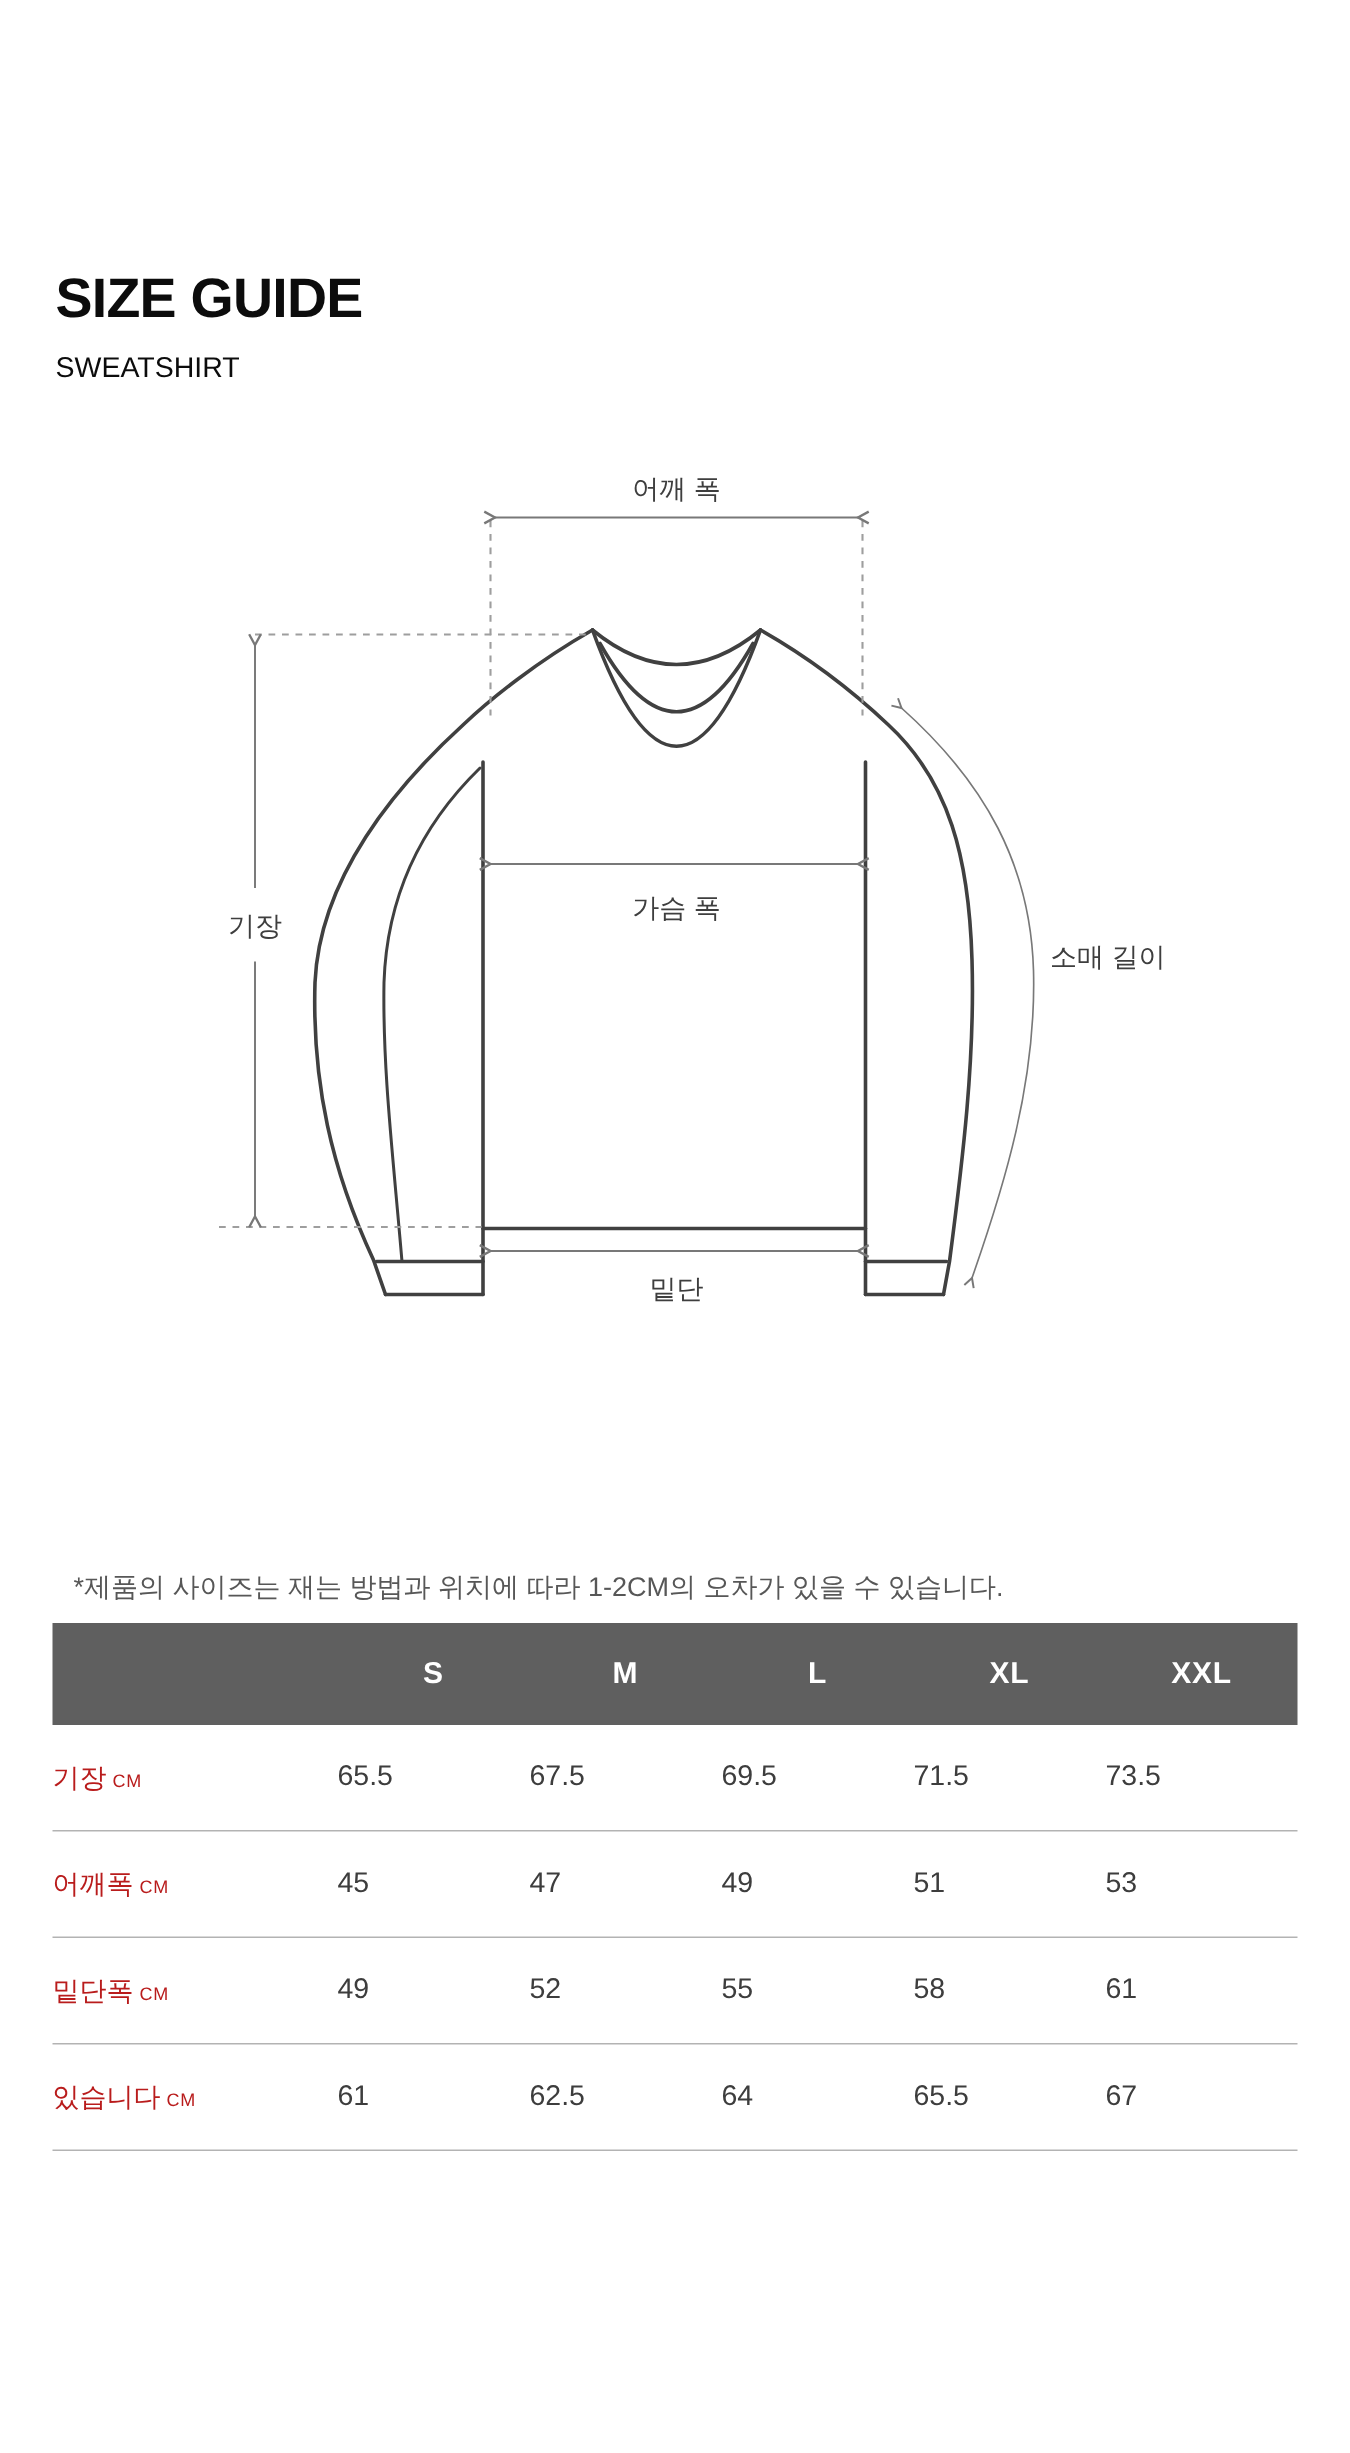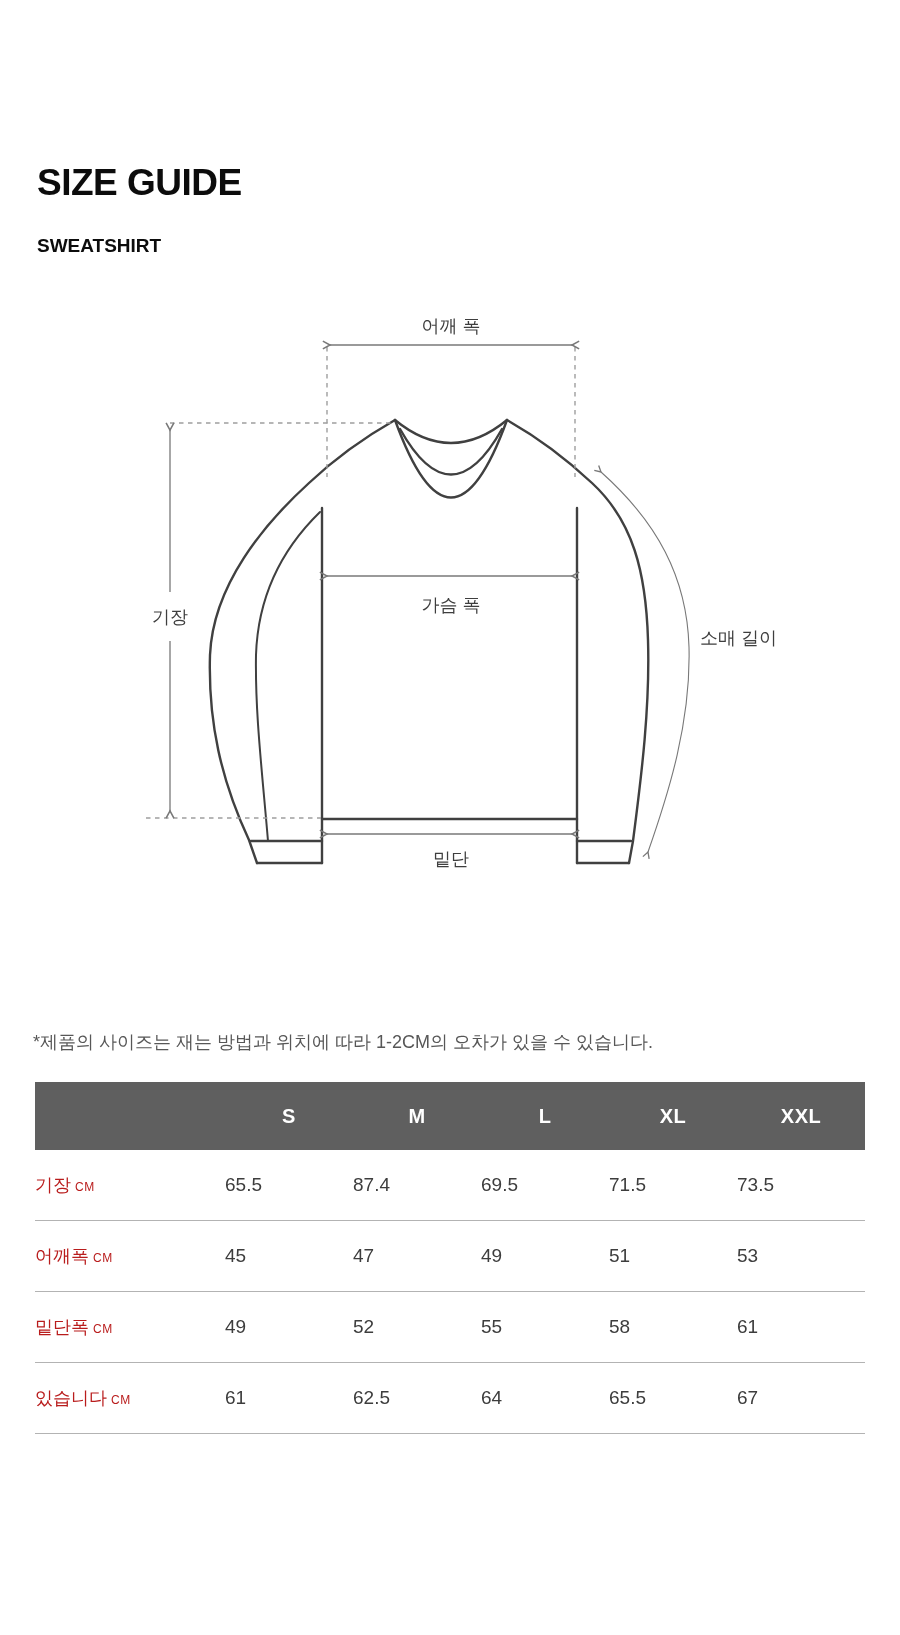--- a/index.html
+++ b/index.html
@@ -4,40 +4,40 @@
 <style>
   html,body{margin:0;padding:0;background:#ffffff;}
   .page{
     position:relative;
     width:900px;height:1635px;
     background:#ffffff;
     font-family:"Liberation Sans", sans-serif;
     overflow:hidden;
   }
   .title{
-    position:absolute;left:37px;top:164px;
+    position:absolute;left:37px;top:180px;
     font-size:37px;font-weight:800;color:#0c0c0c;
     letter-spacing:-0.5px;line-height:1;margin:0;
   }
   .subtitle{
     position:absolute;left:37px;top:236px;
-    font-size:19px;font-weight:700;color:#0c0c0c;
+    font-size:19px;font-weight:400;color:#0c0c0c;
     letter-spacing:0;line-height:1;margin:0;
   }
   .diagram{
     position:absolute;left:130px;top:290px;
     width:650px;height:600px;
   }
   .diagram text{
     font-family:"Liberation Sans", sans-serif;
     font-size:18px;fill:#3e3e3e;
   }
   .note{
     position:absolute;left:33px;top:1030px;
-    font-size:18px;color:#575757;line-height:1.4;margin:0;
+    font-size:18px;color:#575757;line-height:1.4;margin:16px;
   }
   .size-table{
     position:absolute;left:35px;top:1082px;width:830px;
   }
   .thead,.trow{
     display:grid;
     grid-template-columns:190px repeat(5,1fr);
     align-items:center;
   }
   .thead{height:68px;background:#5f5f5f;}
@@ -126,21 +126,21 @@
       <div class="th">S</div>
       <div class="th">M</div>
       <div class="th">L</div>
       <div class="th">XL</div>
       <div class="th">XXL</div>
     </div>
 
     <div class="trow">
       <div class="label-cell"><span>기장</span><span class="unit">CM</span></div>
       <div class="td">65.5</div>
-      <div class="td">87.4</div>
+      <div class="td">67.5</div>
       <div class="td">69.5</div>
       <div class="td">71.5</div>
       <div class="td">73.5</div>
     </div>
 
 
     <div class="trow">
       <div class="label-cell"><span>어깨폭</span><span class="unit">CM</span></div>
       <div class="td">45</div>
       <div class="td">47</div>

